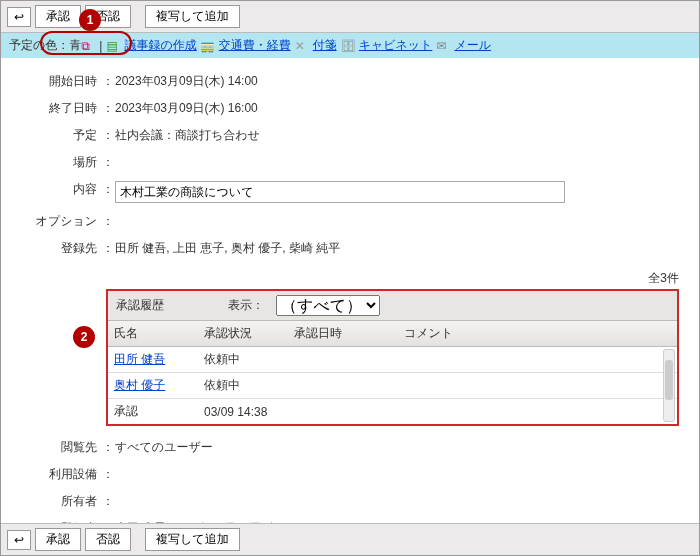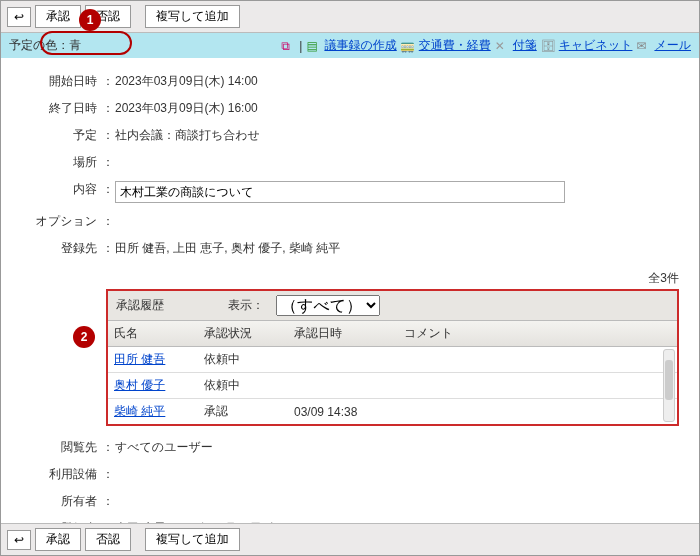--- a/index.html
+++ b/index.html
@@ -6,21 +6,21 @@
   body { font-family: "MS PGothic", "Meiryo", sans-serif; font-size: 12px; color: #333; background: #fff; }
   .page { width: 700px; height: 556px; border: 1px solid #999; position: relative; background: #fff; overflow: hidden; }
 
   .annot { position: absolute; width: 22px; height: 22px; border-radius: 50%; background: #b30000; color: #fff; font-weight: bold; display: flex; align-items: center; justify-content: center; z-index: 50; font-size: 12px; }
   .annot-ring { position: absolute; border: 2px solid #b30000; border-radius: 16px; z-index: 40; pointer-events: none; }
 
   .toolbar { background: #eceaea; border-bottom: 1px solid #bbb; padding: 4px 6px; display: flex; align-items: center; gap: 4px; }
   .btn { background: #fff; border: 1px solid #999; padding: 2px 10px; font-size: 12px; cursor: pointer; }
   .back-btn { padding: 2px 6px; }
 
-  .colorbar { background: #b3e6f0; padding: 4px 8px; display: flex; align-items: center; justify-content: space-between; }
+  .colorbar { background: #b3e6f0; padding: 4px 8px; display: flex; align-items: center; }
   .colorbar-links { display: flex; align-items: center; gap: 4px; font-size: 12px; }
   .colorbar-links a { color: #0044cc; text-decoration: underline; cursor: pointer; }
   .ico { display: inline-block; width: 14px; height: 14px; vertical-align: middle; }
 
   .details { padding: 10px 24px 4px 20px; }
   .row { display: flex; align-items: flex-start; padding: 5px 0; }
   .row .lbl { width: 80px; text-align: right; color: #333; padding-right: 4px; }
   .row .colon { width: 14px; text-align: center; }
   .row .val { flex: 1; }
   .row .val a { color: #0044cc; text-decoration: underline; }
@@ -143,21 +143,20 @@
         <div class="col-date"></div>
         <div class="col-comment"></div>
       </div>
       <div class="hist-row">
         <div class="col-name"><a>奥村 優子</a></div>
         <div class="col-status">依頼中</div>
         <div class="col-date"></div>
         <div class="col-comment"></div>
       </div>
       <div class="hist-row" style="border-bottom:none;">
-        <div class="col-name"><a>柴崎 純平</a></div>
         <div class="col-status">承認</div>
         <div class="col-date">03/09 14:38</div>
         <div class="col-comment"></div>
       </div>
       <div class="hist-scroll">
           <div class="thumb"></div>
         </div>
     </div>
   </div>
 

